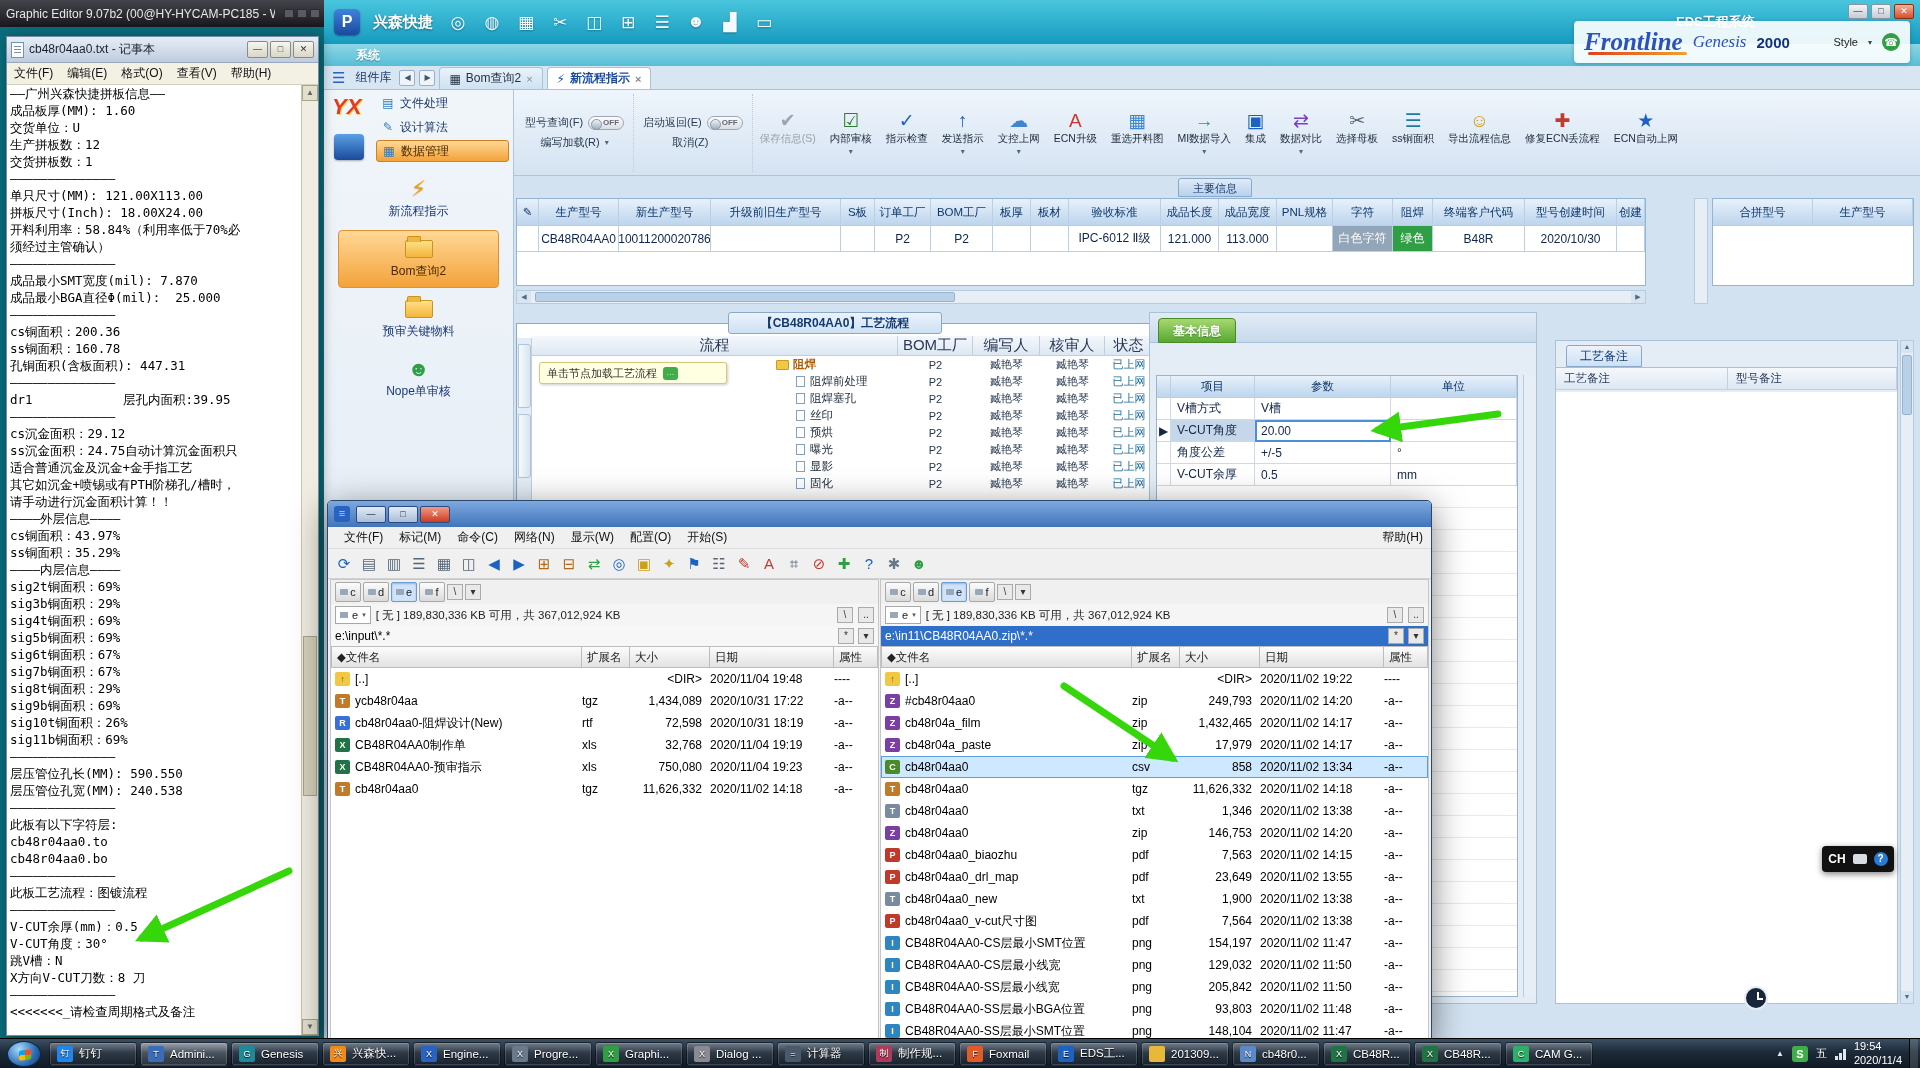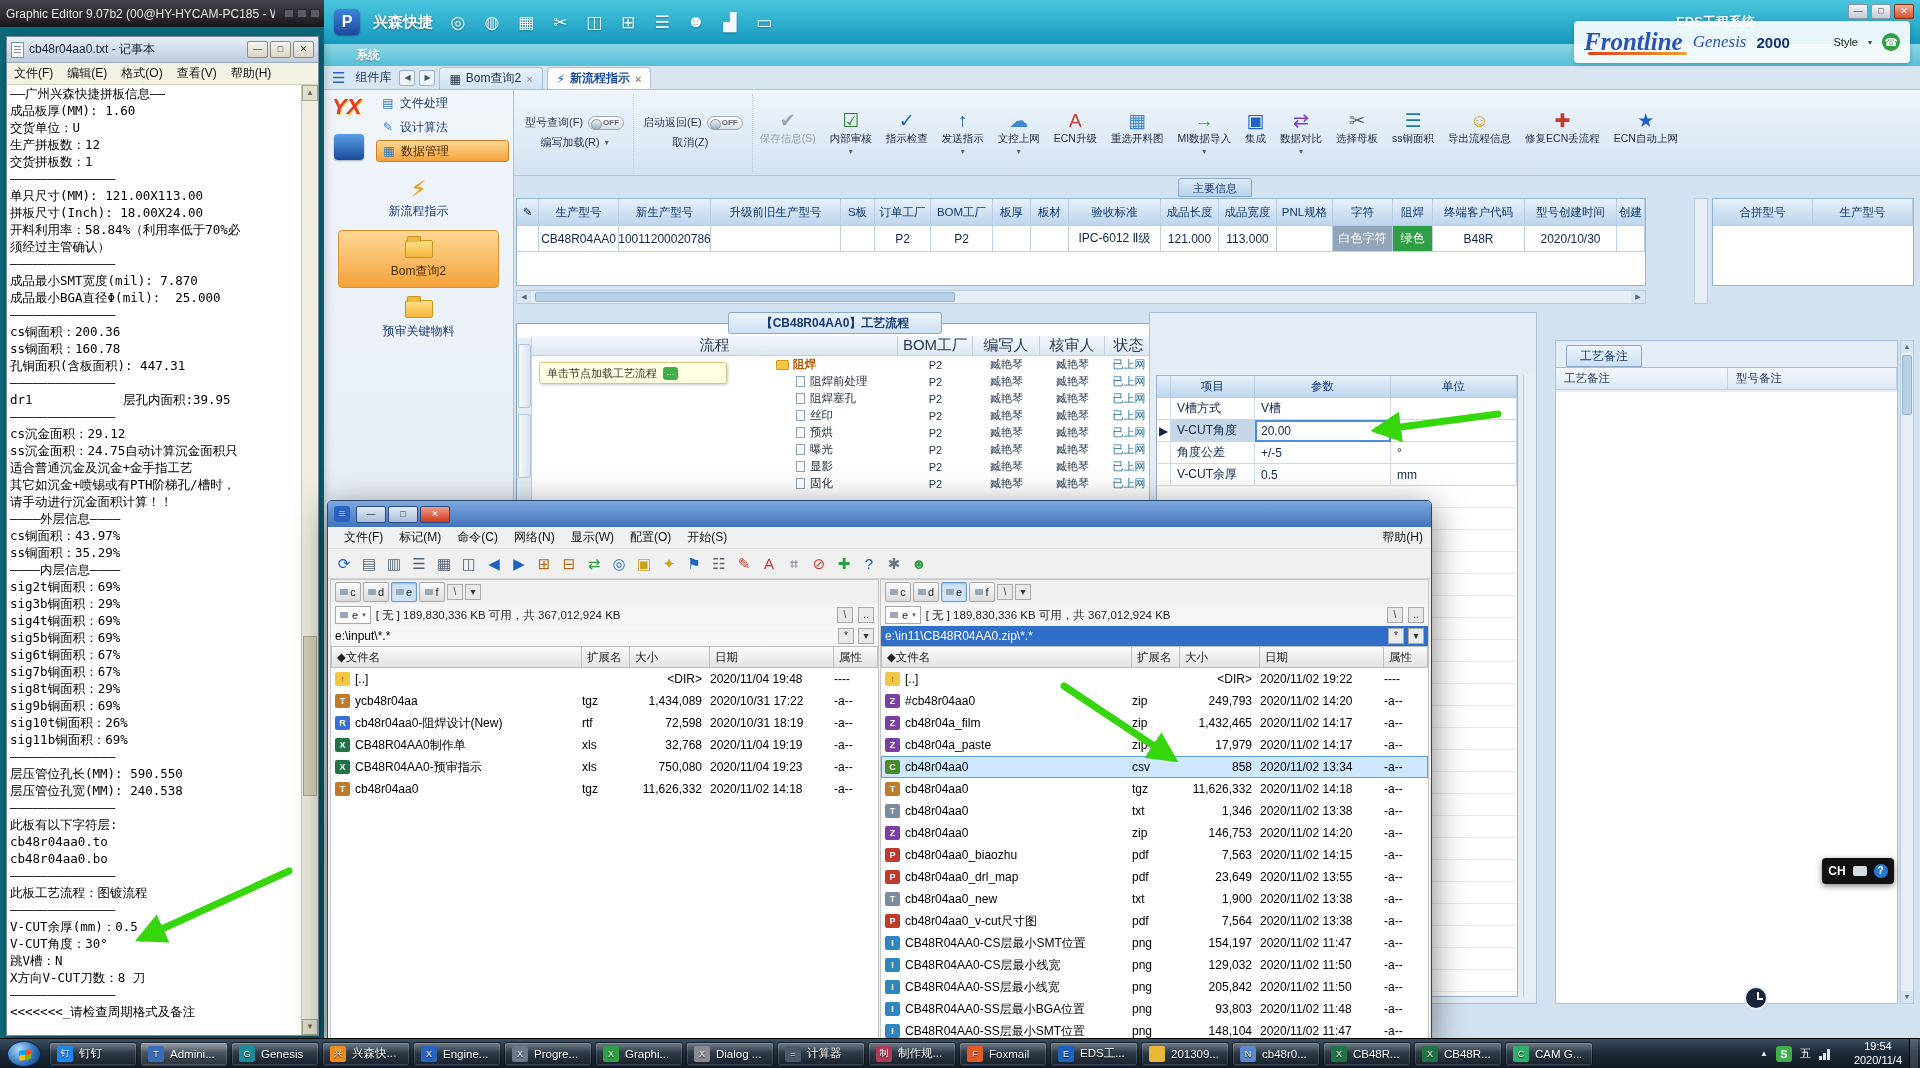--- a/index.html
+++ b/index.html
@@ -241,21 +241,21 @@
   .ico-pdf{background:#c0392b;}.ico-pdf::after{content:"P";}
   .ico-png{background:#2e86c1;}.ico-png::after{content:"I";}
 
   
   .arrows{position:absolute;left:0;top:0;width:1920px;height:1068px;z-index:60;pointer-events:none;}
 
   
   .clock-widget{position:absolute;left:1744px;top:986px;width:24px;height:24px;border-radius:50%;background:#17263a;border:2px solid #e6edf5;z-index:45;}
   .clock-widget::before{content:"";position:absolute;left:11px;top:4px;width:2px;height:8px;background:#fff;}
   .clock-widget::after{content:"";position:absolute;left:11px;top:10px;width:6px;height:2px;background:#fff;}
-  .ime-box{position:absolute;left:1822px;top:846px;width:72px;height:26px;background:#111;border-radius:4px;z-index:75;display:flex;align-items:center;justify-content:center;gap:7px;color:#fff;font-size:12px;font-weight:bold;box-shadow:0 2px 6px rgba(0,0,0,.5);margin-top:12px;}
+  .ime-box{position:absolute;left:1822px;top:846px;width:72px;height:26px;background:#111;border-radius:4px;z-index:75;display:flex;align-items:center;justify-content:center;gap:7px;color:#fff;font-size:12px;font-weight:bold;box-shadow:0 2px 6px rgba(0,0,0,.5);}
   .ime-kbd{width:14px;height:10px;background:#d8dde4;border-radius:2px;}
   .ime-help{width:14px;height:14px;border-radius:50%;background:#2a7ad4;color:#fff;font-size:10px;font-weight:bold;text-align:center;line-height:14px;}
 
   
   #taskbar{position:absolute;left:0;bottom:0;width:1920px;height:30px;z-index:70;
     background:linear-gradient(#3c4f63,#1d2a38 45%,#101a26);border-top:1px solid #000;
     display:flex;align-items:center;gap:3px;padding:0 2px;}
   .orb{width:34px;height:26px;margin:0 5px;border-radius:50%;background:radial-gradient(circle at 35% 30%,#a8dbfa,#2d6cb5 60%,#143a6e);border:1px solid #0a2a50;position:relative;flex:0 0 auto;}
   .orb i{position:absolute;left:11px;top:8px;width:12px;height:10px;transform:skewY(-6deg);
     background:conic-gradient(#f25022 0 25%,#7fba00 0 50%,#ffb900 0 75%,#00a4ef 0);border-radius:2px;}
@@ -281,21 +281,21 @@
   .tb-note{background:#5a88c8;}.tb-note::after{content:"N";}
   .tb-xls{background:#217346;}.tb-xls::after{content:"X";}
   .tb-cam{background:#2fae6a;}.tb-cam::after{content:"C";}
   .tray{margin-left:auto;display:flex;align-items:center;gap:8px;padding-right:4px;color:#fff;}
   .tray-expand{font-size:8px;color:#dfe8f0;}
   .tray-sogou{width:16px;height:16px;border-radius:3px;background:#3fae49;font-size:11px;font-weight:bold;text-align:center;line-height:16px;}
   .tray-ime{font-size:11px;}
   .tray-net{display:flex;align-items:flex-end;gap:1px;height:12px;}
   .tray-net i{width:3px;background:#dfe8f0;display:block;}
   .tray-net i:nth-child(1){height:4px;}.tray-net i:nth-child(2){height:7px;}.tray-net i:nth-child(3){height:11px;}
-  .tray-clock{text-align:center;font-size:11px;line-height:1.25;margin-left:16px;}
+  .tray-clock{font-size:11px;line-height:1.25;}
   .show-desktop{width:9px;height:30px;border-left:1px solid #000;background:rgba(255,255,255,.14);flex:0 0 auto;}
 </style>
 </head>
 <body>
 
 <div id="stage">
 
   <div class="ge-bar">
     <span class="ge-title">Graphic Editor 9.07b2 (00@HY-HYCAM-PC185 - W...</span>
     <span class="ge-dots"><span></span><span></span><span></span></span>
@@ -513,20 +513,26 @@
             <span>Bom查询2</span>
           </div>
 
           <div class="sb-item">
             <span class="itm">
               <i class="itm itm-folder"></i>
             </span>
             <span>预审关键物料</span>
           </div>
 
+          <div class="sb-item">
+            <span class="itm">
+              <i class="itm itm-person"></i>
+            </span>
+            <span>Nope单审核</span>
+          </div>
         </div>
     </div>
 
     <div class="eds-content">
       <div class="main-info-tab">主要信息</div>
 
       <div class="eds-gridwrap">
         <div class="grow grid-header">
           <div>✎</div>
 
@@ -689,20 +695,21 @@
               </div>
             </div>
           <div class="pp-tooltip">
             <span>单击节点加载工艺流程</span>
             <span class="tt-bubble">…</span>
           </div>
         </div>
       </div>
 
       <div class="eds-basic">
+        <div class="bi-tabrow"><span class="bi-tab">基本信息</span></div>
         <div class="bi-grid">
           <div class="bi-head">
 
           <div></div>
               <div>项目</div>
               <div>参数</div>
               <div>单位</div>
             </div>
           <div>
 

